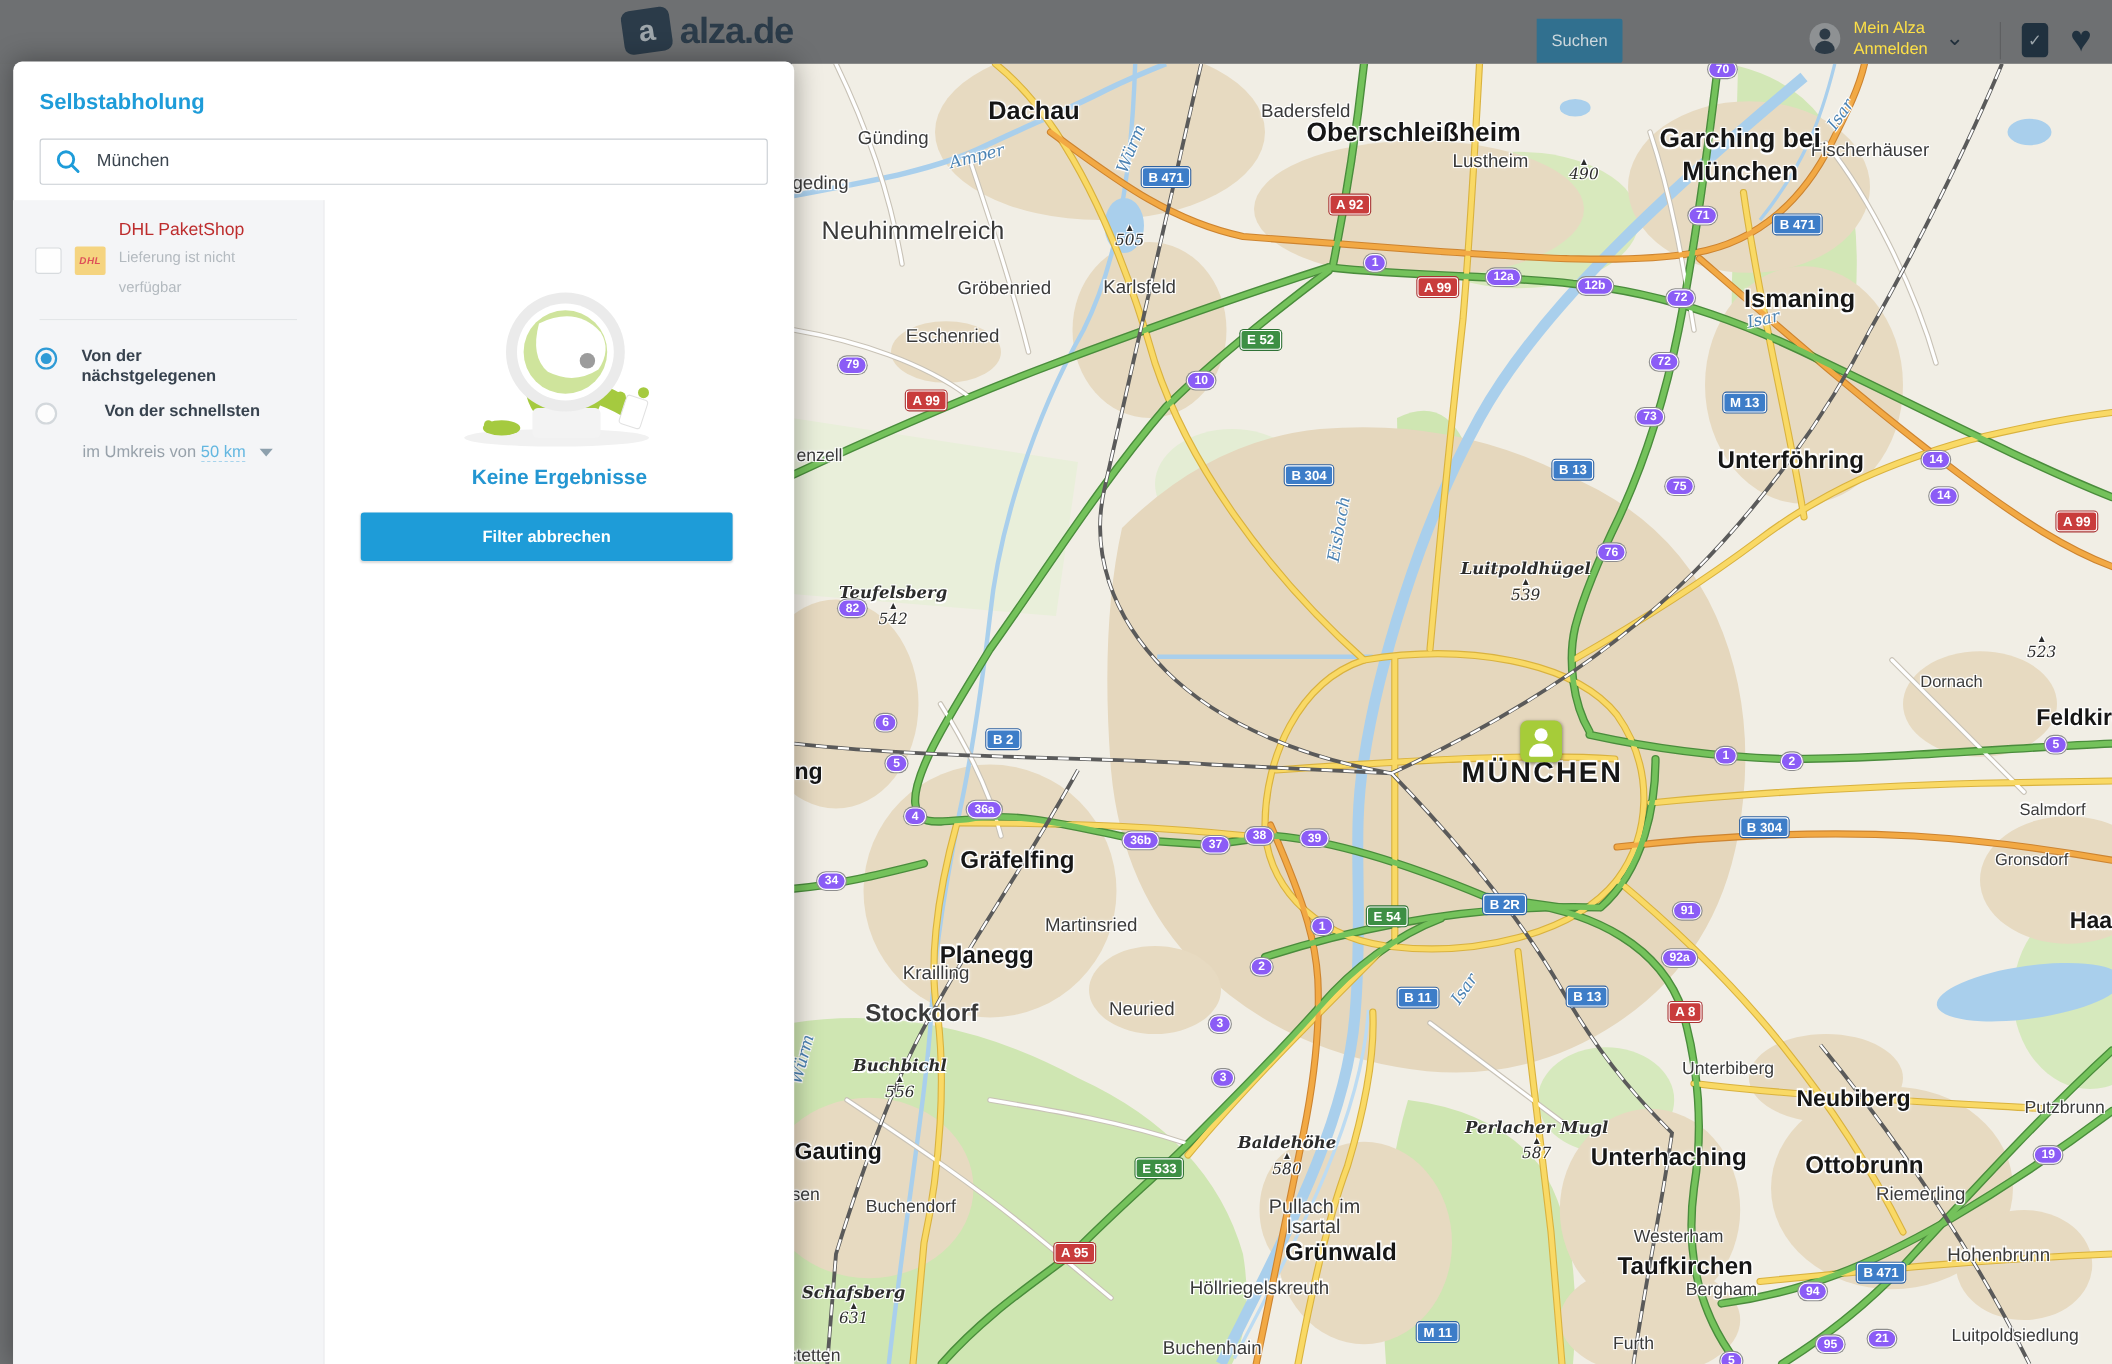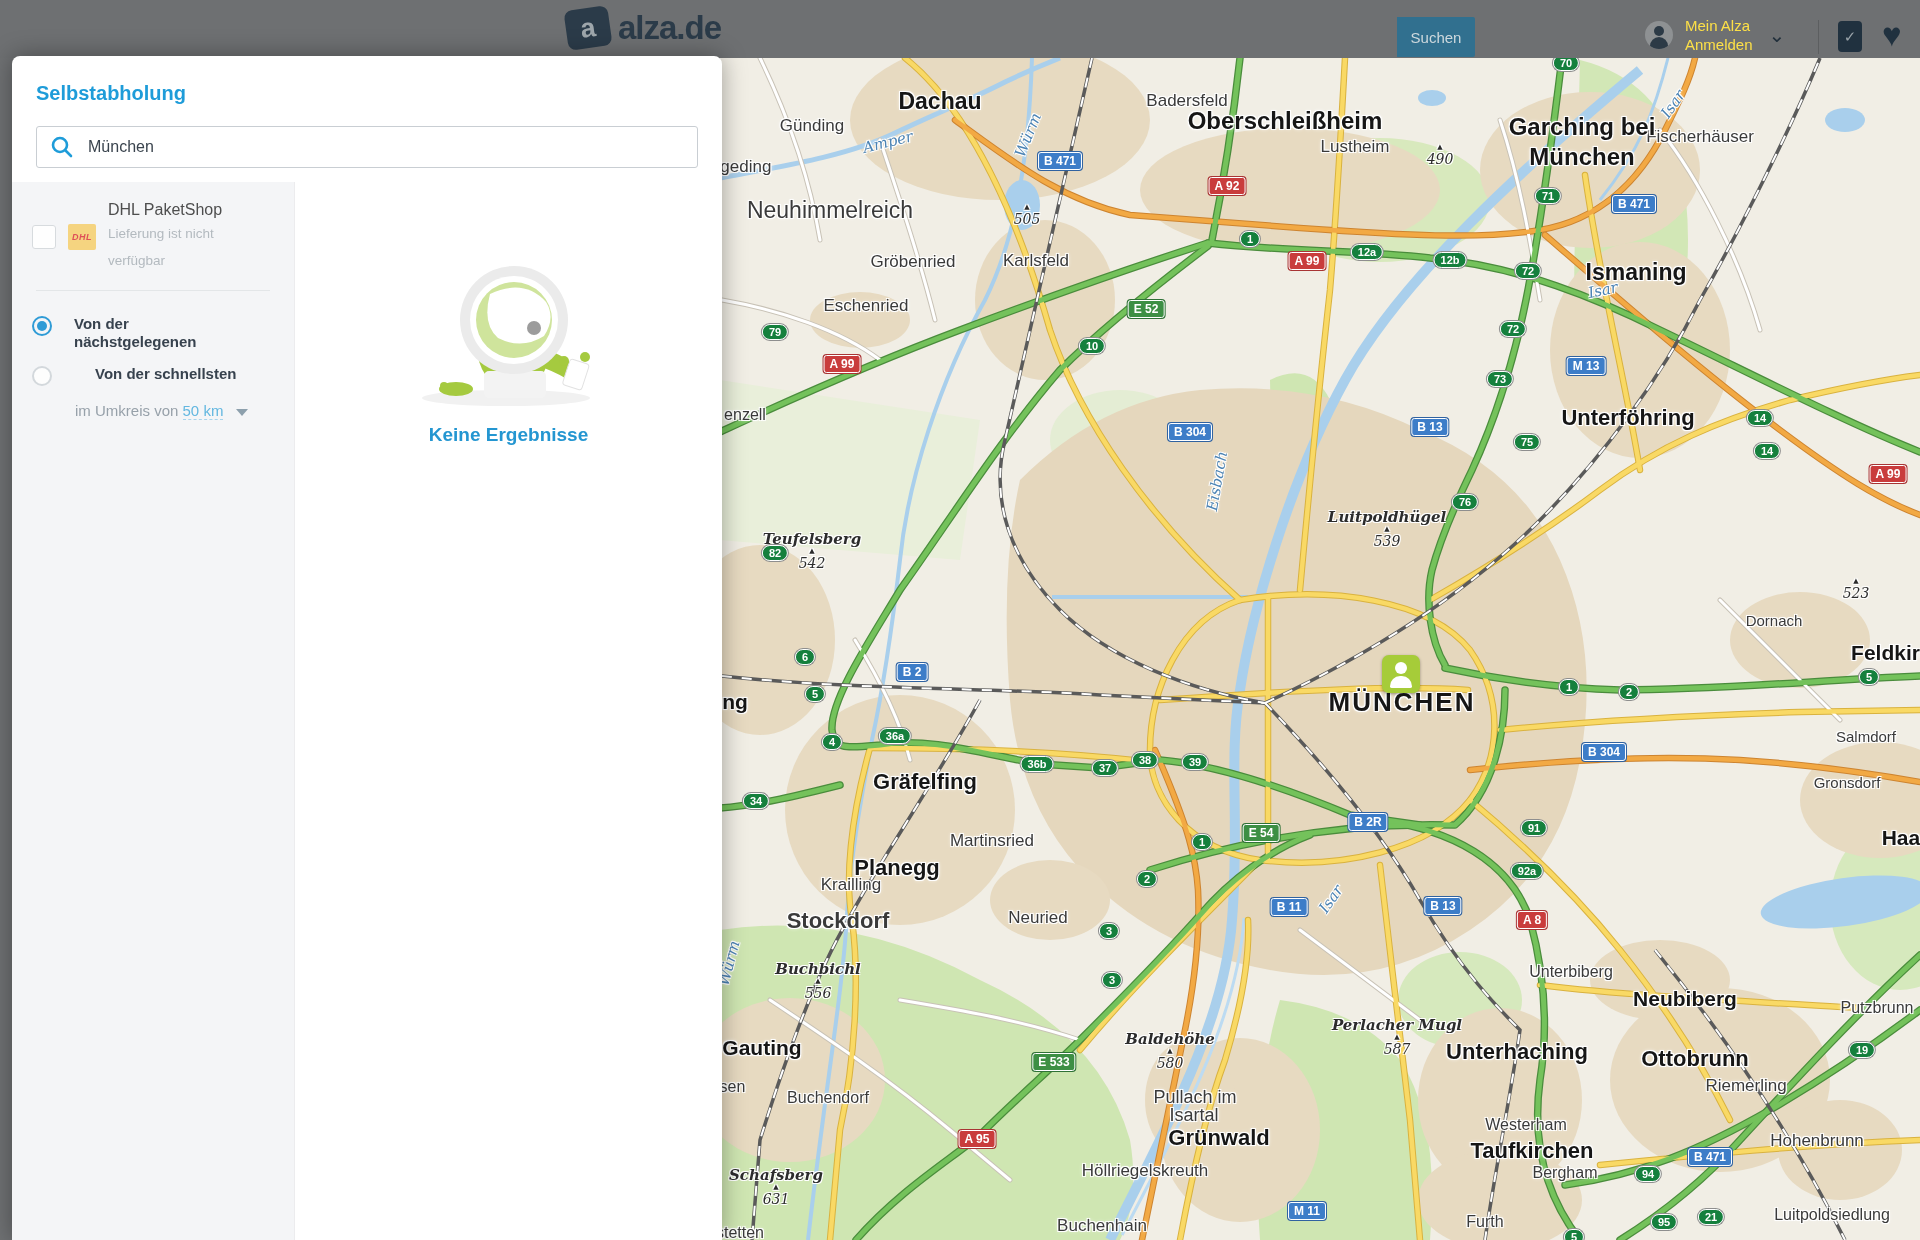--- a/index.html
+++ b/index.html
@@ -46,21 +46,21 @@
         font-family:"DejaVu Serif",serif;font-style:italic;color:#2c2c2c;line-height:12px;
         text-shadow:-1px -1px 0 #fff,1px -1px 0 #fff,-1px 1px 0 #fff,1px 1px 0 #fff;}
   .peak .pname{font-size:15px;font-weight:bold;line-height:15px;}
   .peak .tri{font-size:7px;font-style:normal;line-height:9px;}
   .peak .pel{font-size:14px;line-height:14px;}
   .bdg{position:absolute;transform:translate(-50%,-50%);font-size:12px;font-weight:bold;color:#fff;
        padding:1px 5px;border-radius:3px;border:1.5px solid #fff;pointer-events:none;white-space:nowrap;}
   .b-r{background:#c93c3c;box-shadow:0 0 0 1px #a83434;}
   .b-b{background:#3d7dc8;box-shadow:0 0 0 1px #3062a0;}
   .b-g{background:#3d8f44;box-shadow:0 0 0 1px #2f7136;}
-  .b-e{background:#15803d;border-radius:10px;font-size:11px;padding:1px 6px;border:1px solid #fff;
+  .b-e{background:#8b5cf6;border-radius:10px;font-size:11px;padding:1px 6px;border:1px solid #fff;
        box-shadow:0 0 0 1px #8e8e8e;}
   .marker{position:absolute;width:38px;height:38px;background:#a6cc39;border-radius:7px;
           transform:translate(-50%,-50%);box-shadow:0 1px 3px rgba(0,0,0,.35);cursor:pointer;}
   .marker:before{content:"";position:absolute;left:13px;top:7px;width:12px;height:12px;border-radius:50%;background:#fff;}
   .marker:after{content:"";position:absolute;left:8px;top:21px;width:22px;height:12px;border-radius:11px 11px 2px 2px;background:#fff;}
 
   
   g.rd path{fill:none;stroke-linecap:round;stroke-linejoin:round;}
   g.rd.w path{stroke:#ffffff;stroke-width:3;}
   g.rd.y path{stroke:#f9d965;stroke-width:4.5;}
@@ -82,21 +82,21 @@
   .p-search svg{margin-left:13px;}
   .p-search input{border:none;outline:none;font-size:16px;color:#3a444e;margin-left:12px;width:580px;
                   font-family:"Liberation Sans",sans-serif;}
   .p-body{position:absolute;left:0;top:126px;right:0;bottom:0;display:flex;}
   .f-col{width:282px;background:#f4f5f7;border-right:1px solid #ececee;flex:none;}
   .dhl-row{margin:18px 18px 0 20px;display:flex;align-items:center;gap:12px;opacity:.92;}
   .chk{width:22px;height:22px;background:#fff;border:1px solid #d5d9dc;border-radius:3px;flex:none;cursor:pointer;}
   .dhl-logo{width:28px;height:26px;background:#f6c54b;border-radius:2px;flex:none;opacity:.75;
             display:flex;align-items:center;justify-content:center;
             font-size:9px;font-style:italic;font-weight:bold;color:#d40511;letter-spacing:.5px;}
-  .dhl-txt .nm{font-size:16px;color:#404040;line-height:20px;text-align:right;}
+  .dhl-txt .nm{font-size:16px;color:#b91c1c;line-height:20px;text-align:right;}
   .dhl-txt .st{font-size:13.5px;color:#aeb5bb;line-height:27px;}
   .f-div{margin:16px 24px 0 24px;border-top:1px solid #e3e6e8;}
   .radio-row{display:flex;margin:24px 16px 0 20px;cursor:pointer;}
   .rdo{width:20px;height:20px;border-radius:50%;flex:none;box-sizing:border-box;margin-top:1px;}
   .rdo.on{border:2px solid #2e9bd6;position:relative;}
   .rdo.on:after{content:"";position:absolute;left:3px;top:3px;width:10px;height:10px;border-radius:50%;background:#2e9bd6;}
   .rdo.off{border:2px solid #d3d8dc;background:#fdfdfd;}
   .radio-lbl{margin-left:22px;font-size:15px;font-weight:bold;color:#37424e;line-height:18px;}
   .radius{margin:16px 0 0 63px;font-size:15px;color:#97a1aa;}
   .radius a{color:#63b7e0;text-decoration:none;border-bottom:1px dashed #a8d4ec;cursor:pointer;}
@@ -519,16 +519,17 @@
           <circle cx="170" cy="103" r="5" fill="#a5ca3f"></circle>
           <circle cx="191" cy="99" r="5" fill="#a5ca3f"></circle>
           <rect x="90" y="113" width="62" height="27" rx="5" fill="#f3f3f3"></rect>
           <circle cx="120" cy="62" r="54" fill="#ebebeb"></circle>
           <circle cx="120" cy="62" r="44" fill="#ffffff"></circle>
           <circle cx="120" cy="62" r="38" fill="#cfe49c"></circle>
           <path d="M96,36 Q130,20 152,44 Q162,60 150,78 Q128,92 104,80 Q88,66 96,36 Z" fill="#ffffff"></path>
           <circle cx="140" cy="70" r="7" fill="#9c9c9c"></circle>
         </svg>
         <div class="e-title">Keine Ergebnisse</div>
+        <button class="btn">Filter abbrechen</button>
       </div>
     </div>
   </aside>
 </div>
 
 </body></html>

